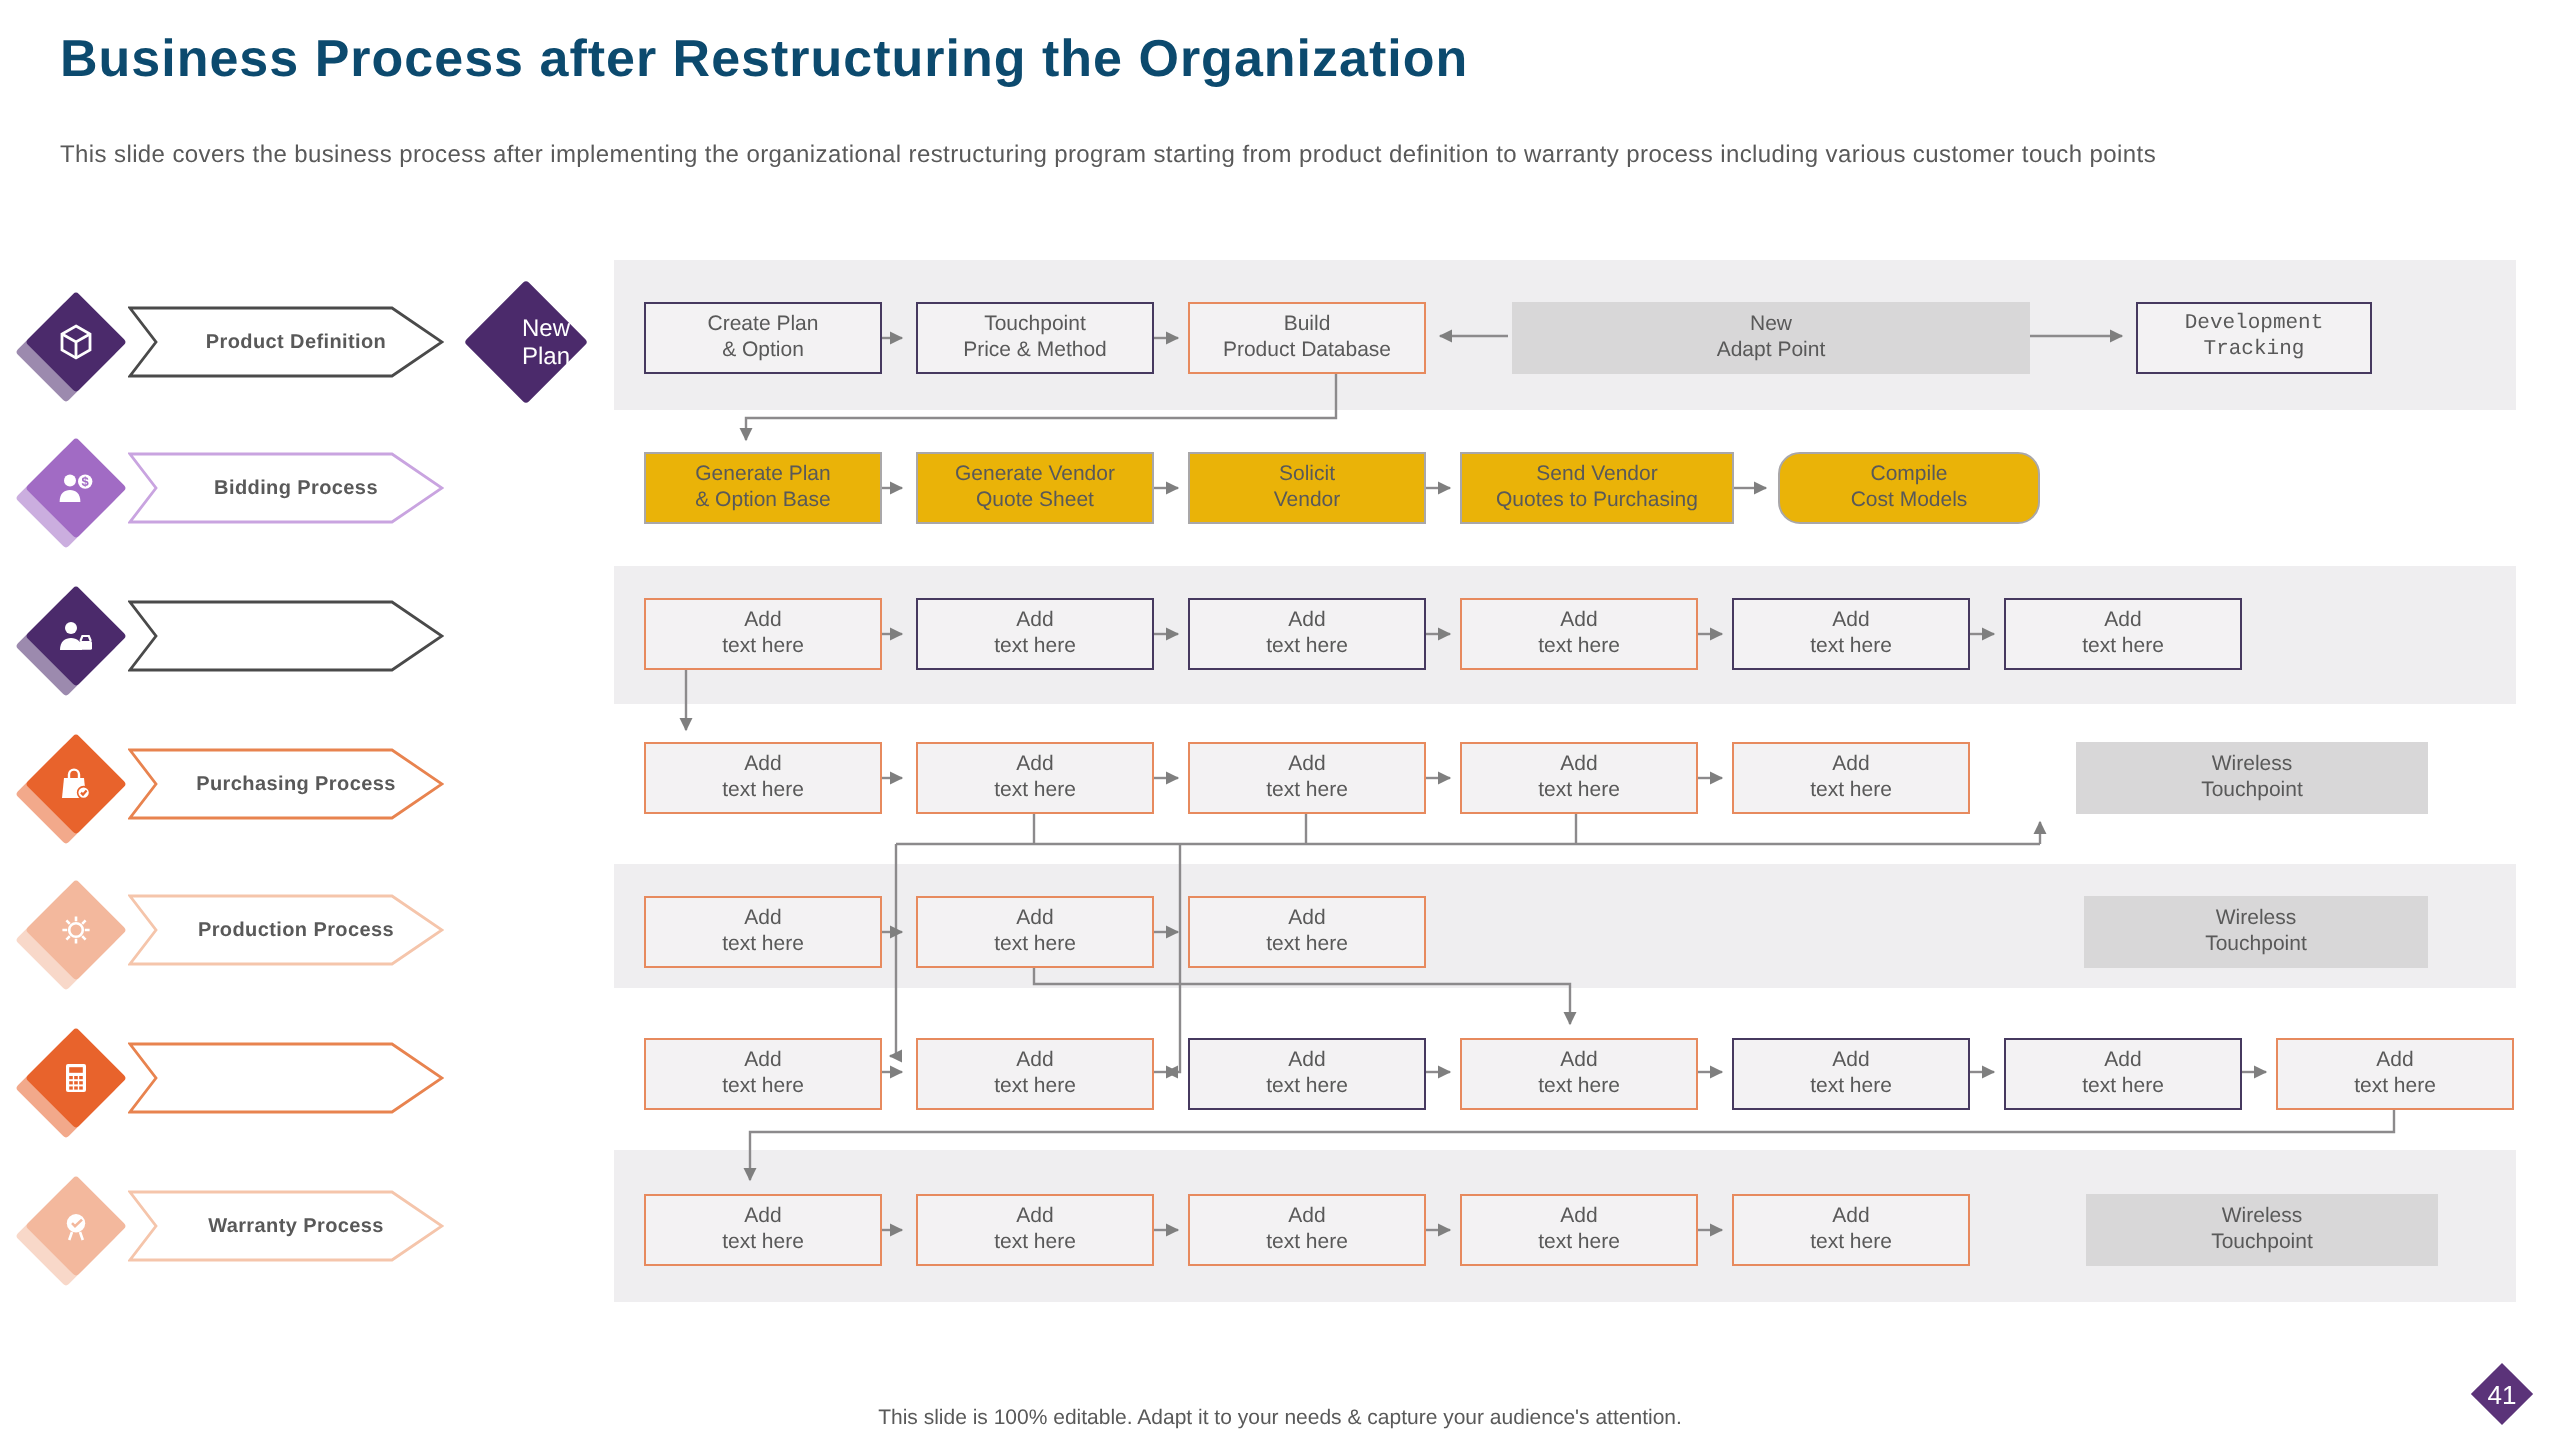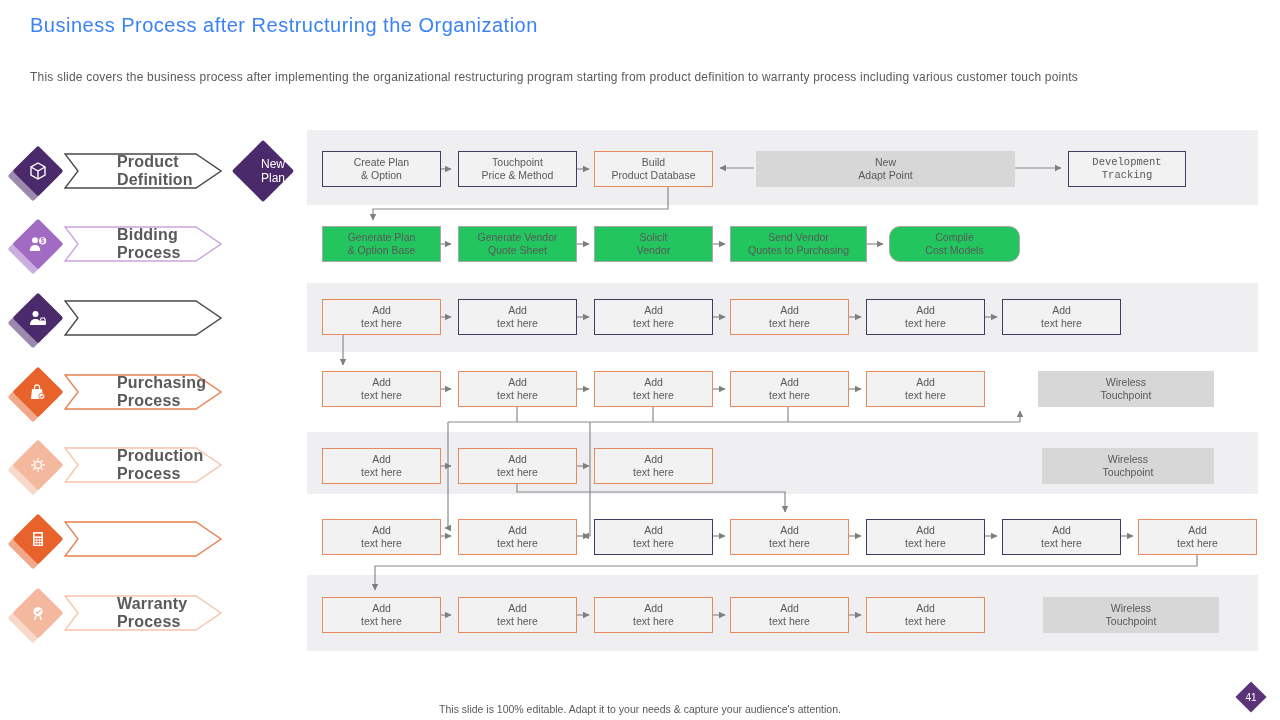--- a/index.html
+++ b/index.html
@@ -1,60 +1,60 @@
 <!DOCTYPE html>
 <html><head>
 <meta charset="utf-8">
 <style>
   html,body{margin:0;padding:0;}
   body{width:1280px;height:720px;position:relative;background:#ffffff;overflow:hidden;
        font-family:"Liberation Sans", sans-serif;}
   .abs{position:absolute;}
 
   
-  #title{left:30px;top:14px;font-size:20px;color:#3b82f6;letter-spacing:.5px;}
+  #title{left:30px;top:14px;font-size:26px;color:#0c4a6e;letter-spacing:.5px;font-weight:bold;}
   #subtitle{left:30px;top:70px;font-size:12px;color:#595959;letter-spacing:.2px;}
 
   
   .band{left:307px;width:951px;background:#efeef0;}
 
   
   .pbox{position:absolute;width:119px;height:36px;background:#f3f2f3;box-sizing:border-box;
         display:flex;flex-direction:column;justify-content:center;align-items:center;
         font-size:10.5px;line-height:13px;color:#595959;text-align:center;}
   .v-purple{border:1px solid #46395f;}
   .v-orange{border:1px solid #e78a5e;}
-  .v-gray{border:1px solid #a9a7a9;background:#22c55e;}
+  .v-gray{border:1px solid #a9a7a9;background:#eab308;}
   .v-fill{background:#d8d7d8;border:none;color:#595959;}
 
   
   .dwrap{position:absolute;width:54px;height:54px;}
   .dback,.dfront{position:absolute;left:9px;top:9px;width:36px;height:36px;transform:rotate(45deg);border-radius:2px;}
   .dback{transform:translate(-5px,5px) rotate(45deg);opacity:.55;}
   .dicon{position:absolute;inset:0;display:flex;align-items:center;justify-content:center;}
   .c-dkpurple{background:#4b2a6b;} .c-ltpurple{background:#a16bc4;}
   .c-orange{background:#e8632c;}  .c-salmon{background:#f3b89d;}
 
   
   .chev{position:absolute;width:158px;height:36px;}
   .chev span{position:absolute;left:26px;top:0;width:116px;height:36px;display:flex;align-items:center;justify-content:center;
-             font-size:16px;font-weight:bold;color:#595959;letter-spacing:.2px;margin-left:27px;}
+             font-size:10px;font-weight:bold;color:#595959;letter-spacing:.2px;}
 
   
   #newplan{left:232px;top:140px;width:62px;height:62px;}
   #newplan .sq{position:absolute;left:9px;top:9px;width:44px;height:44px;background:#4b2a6b;transform:rotate(45deg);border-radius:2px;}
   #newplan .txt{position:absolute;inset:0;display:flex;align-items:center;justify-content:center;
                 color:#ffffff;font-size:12px;line-height:14px;text-align:center;}
   #newplan .txt i{font-style:normal;width:44px;display:block;text-align:right;}
 
   
   #footer{left:0;top:703px;width:1280px;text-align:center;font-size:10.5px;color:#595959;}
   #pagenum{left:1236px;top:682px;width:30px;height:30px;}
   #pagenum .sq{position:absolute;left:4px;top:4px;width:22px;height:22px;background:#5b3379;transform:rotate(45deg);}
-  #pagenum .txt{position:absolute;inset:0;display:flex;align-items:center;justify-content:center;color:#fff;font-size:10px;}
+  #pagenum .txt{position:absolute;inset:0;display:flex;align-items:center;justify-content:center;color:#fff;font-size:13px;}
 
   svg.wires{position:absolute;left:0;top:0;pointer-events:none;}
 </style>
 </head>
 <body>
 
 <div class="abs" id="title">Business Process after Restructuring the Organization</div>
 <div class="abs" id="subtitle">This slide covers the business process after implementing the organizational restructuring program starting from product definition to warranty process including various customer touch points</div>
 
 <div class="abs band" style="top:130px;height:75px;"></div>

